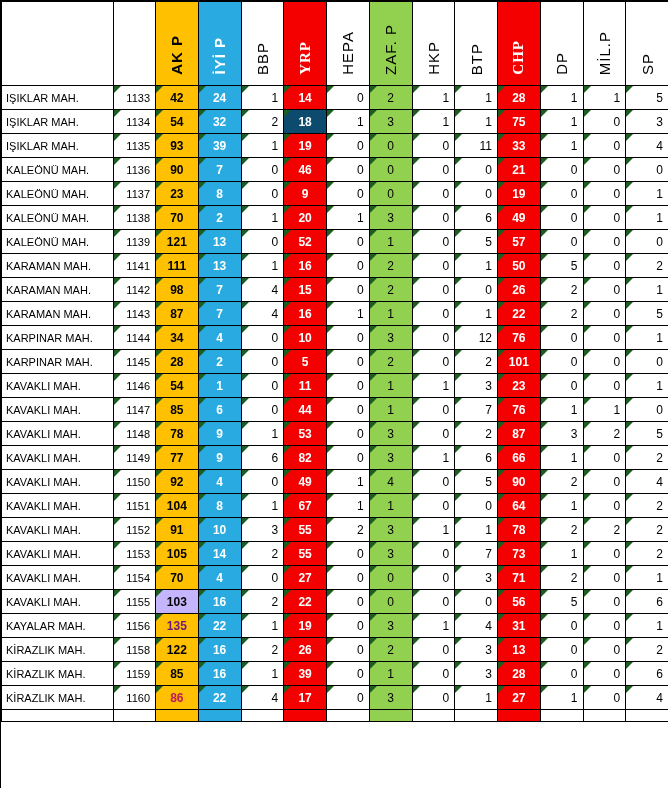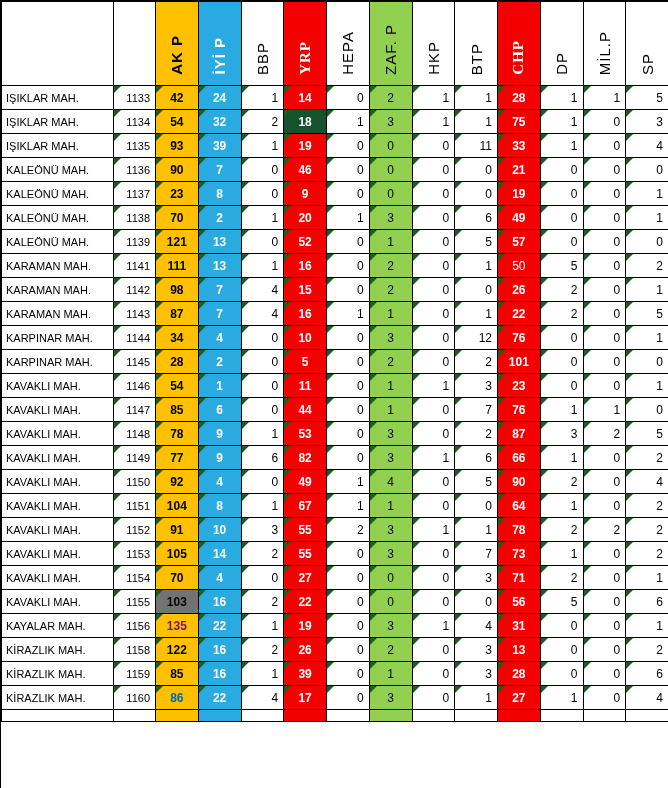--- a/index.html
+++ b/index.html
@@ -85,21 +85,21 @@
           <td class="val tri">1</td>
           <td class="val tri">1</td>
           <td class="val tri">5</td>
         </tr>
         <tr>
           <td class="cell-name">IŞIKLAR MAH.</td>
           <td class="cell-box tri">1134</td>
           <td class="val tri colored" style="background: rgb(255, 192, 0); color: rgb(0, 0, 0); font-weight: 700;">54</td>
           <td class="val tri colored" style="background: rgb(41, 171, 226); color: rgb(255, 255, 255); font-weight: 700;">32</td>
           <td class="val tri">2</td>
-          <td class="val tri colored" style="background: #14532d; color: rgb(255, 255, 255); font-weight: 700; margin-left: 42px;">18</td>
+          <td class="val tri colored" style="background: #0c4a6e; color: rgb(255, 255, 255); font-weight: 700; margin-left: 42px;">18</td>
           <td class="val tri">1</td>
           <td class="val tri colored" style="background: rgb(146, 208, 80); color: rgb(0, 0, 0); font-weight: 400;">3</td>
           <td class="val tri">1</td>
           <td class="val tri">1</td>
           <td class="val tri colored" style="background: rgb(244, 0, 0); color: rgb(255, 255, 255); font-weight: 700;">75</td>
           <td class="val tri">1</td>
           <td class="val tri">0</td>
           <td class="val tri">3</td>
         </tr>
         <tr>
@@ -186,21 +186,21 @@
           <td class="cell-name">KARAMAN MAH.</td>
           <td class="cell-box tri">1141</td>
           <td class="val tri colored" style="background: rgb(255, 192, 0); color: rgb(0, 0, 0); font-weight: 700;">111</td>
           <td class="val tri colored" style="background: rgb(41, 171, 226); color: rgb(255, 255, 255); font-weight: 700;">13</td>
           <td class="val tri">1</td>
           <td class="val tri colored" style="background: rgb(244, 0, 0); color: rgb(255, 255, 255); font-weight: 700;">16</td>
           <td class="val tri">0</td>
           <td class="val tri colored" style="background: rgb(146, 208, 80); color: rgb(0, 0, 0); font-weight: 400;">2</td>
           <td class="val tri">0</td>
           <td class="val tri">1</td>
-          <td class="val tri colored" style="background: rgb(244, 0, 0); color: rgb(255, 255, 255); font-weight: 400;">50</td>
+          <td class="val tri colored" style="background: rgb(244, 0, 0); color: rgb(255, 255, 255); font-weight: 700;">50</td>
           <td class="val tri">5</td>
           <td class="val tri">0</td>
           <td class="val tri">2</td>
         </tr>
         <tr>
           <td class="cell-name">KARAMAN MAH.</td>
           <td class="cell-box tri">1142</td>
           <td class="val tri colored" style="background: rgb(255, 192, 0); color: rgb(0, 0, 0); font-weight: 700;">98</td>
           <td class="val tri colored" style="background: rgb(41, 171, 226); color: rgb(255, 255, 255); font-weight: 700;">7</td>
           <td class="val tri">4</td>
@@ -402,21 +402,21 @@
           <td class="val tri">0</td>
           <td class="val tri">3</td>
           <td class="val tri colored" style="background: rgb(244, 0, 0); color: rgb(255, 255, 255); font-weight: 700;">71</td>
           <td class="val tri">2</td>
           <td class="val tri">0</td>
           <td class="val tri">1</td>
         </tr>
         <tr>
           <td class="cell-name">KAVAKLI MAH.</td>
           <td class="cell-box tri">1155</td>
-          <td class="val tri colored" style="background: #737373; color: rgb(0, 0, 0); font-weight: 700;">103</td>
+          <td class="val tri colored" style="background: #c4b5fd; color: rgb(0, 0, 0); font-weight: 700;">103</td>
           <td class="val tri colored" style="background: rgb(41, 171, 226); color: rgb(255, 255, 255); font-weight: 700;">16</td>
           <td class="val tri">2</td>
           <td class="val tri colored" style="background: rgb(244, 0, 0); color: rgb(255, 255, 255); font-weight: 700;">22</td>
           <td class="val tri">0</td>
           <td class="val tri colored" style="background: rgb(146, 208, 80); color: rgb(0, 0, 0); font-weight: 400;">0</td>
           <td class="val tri">0</td>
           <td class="val tri">0</td>
           <td class="val tri colored" style="background: rgb(244, 0, 0); color: rgb(255, 255, 255); font-weight: 700;">56</td>
           <td class="val tri">5</td>
           <td class="val tri">0</td>
@@ -466,21 +466,21 @@
           <td class="val tri">0</td>
           <td class="val tri">3</td>
           <td class="val tri colored" style="background: rgb(244, 0, 0); color: rgb(255, 255, 255); font-weight: 700;">28</td>
           <td class="val tri">0</td>
           <td class="val tri">0</td>
           <td class="val tri">6</td>
         </tr>
         <tr>
           <td class="cell-name">KİRAZLIK MAH.</td>
           <td class="cell-box tri">1160</td>
-          <td class="val tri colored" style="background: rgb(255, 192, 0); color: #0369a1; font-weight: 700;">86</td>
+          <td class="val tri colored" style="background: rgb(255, 192, 0); color: #be185d; font-weight: 700;">86</td>
           <td class="val tri colored" style="background: rgb(41, 171, 226); color: rgb(255, 255, 255); font-weight: 700;">22</td>
           <td class="val tri">4</td>
           <td class="val tri colored" style="background: rgb(244, 0, 0); color: rgb(255, 255, 255); font-weight: 700;">17</td>
           <td class="val tri">0</td>
           <td class="val tri colored" style="background: rgb(146, 208, 80); color: rgb(0, 0, 0); font-weight: 400;">3</td>
           <td class="val tri">0</td>
           <td class="val tri">1</td>
           <td class="val tri colored" style="background: rgb(244, 0, 0); color: rgb(255, 255, 255); font-weight: 700;">27</td>
           <td class="val tri">1</td>
           <td class="val tri">0</td>

